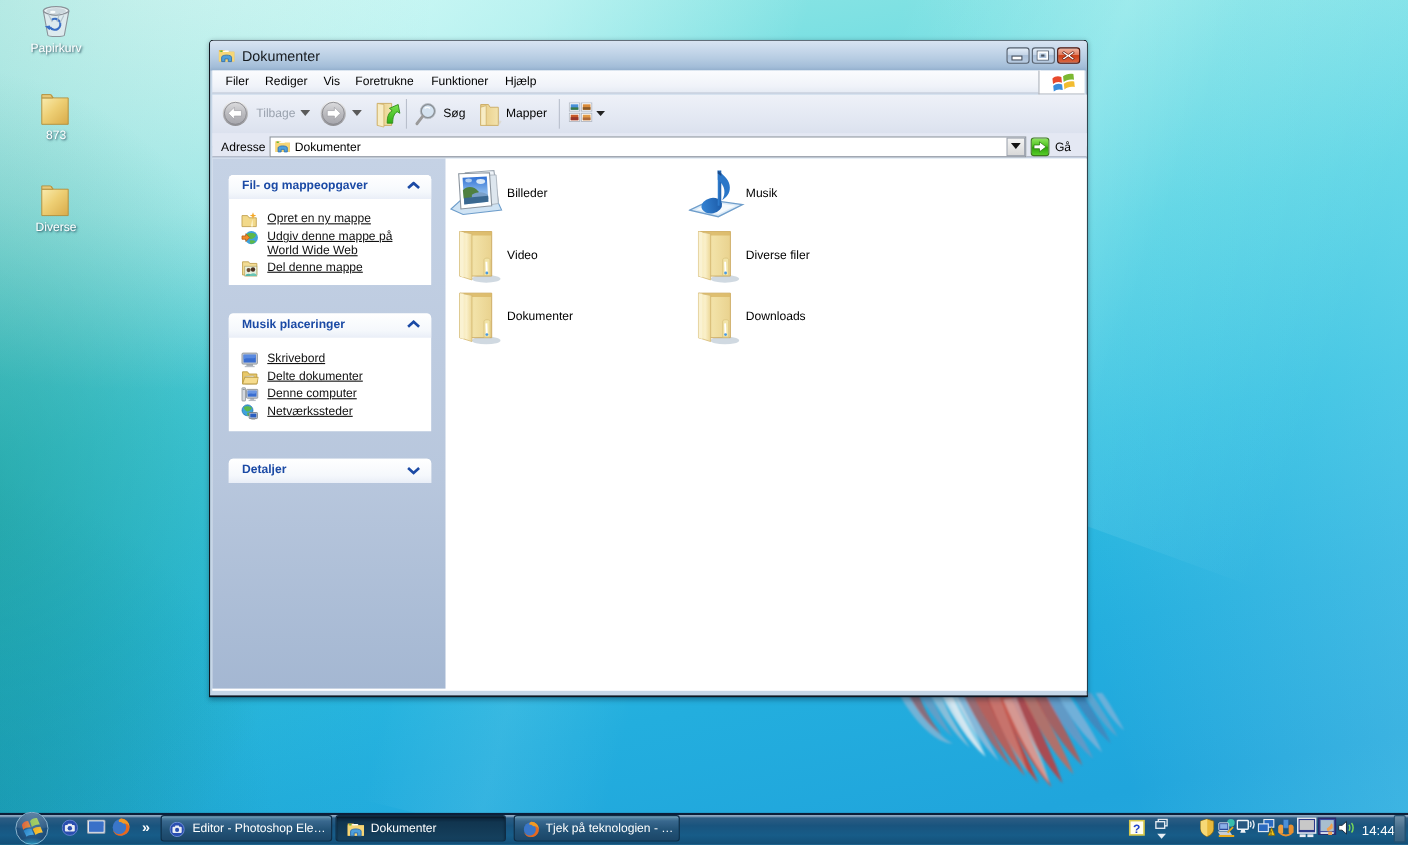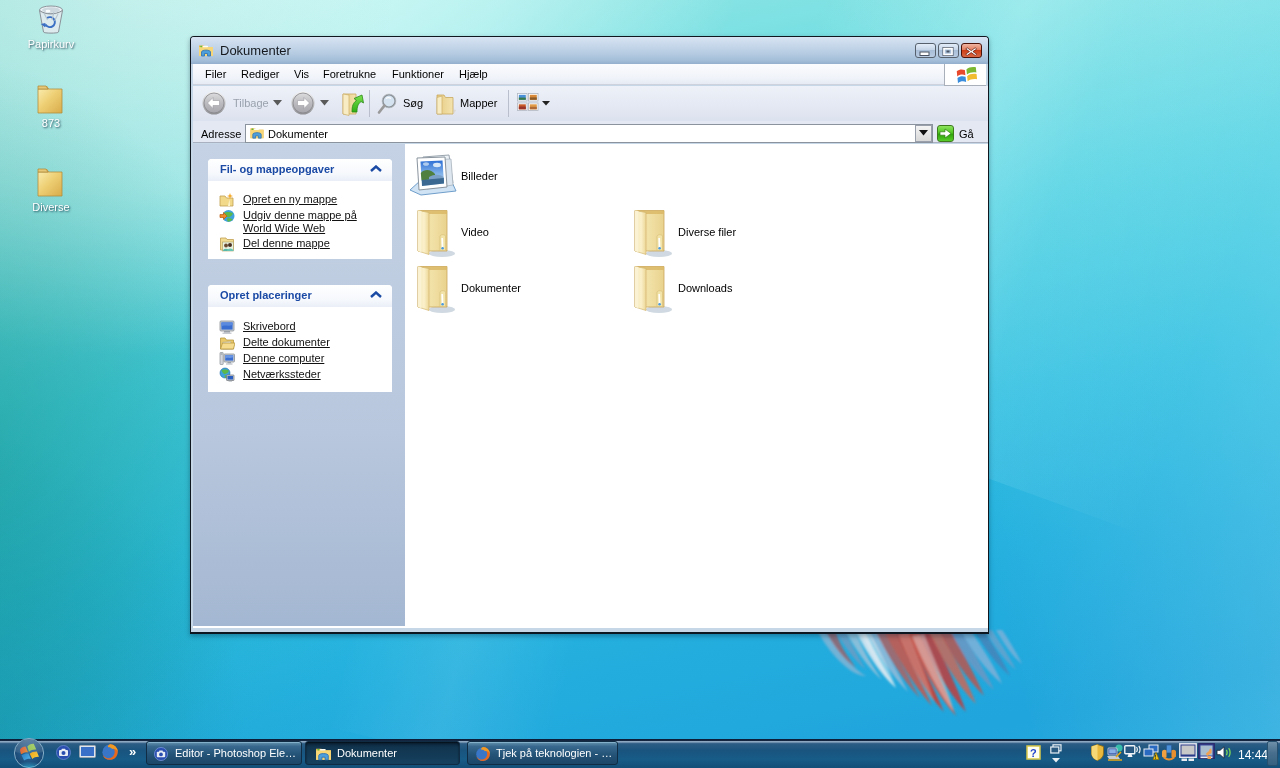--- a/index.html
+++ b/index.html
@@ -324,21 +324,21 @@
             <rect x="3.5" y="6" width="11" height="9" fill="#e8f0e0" stroke="#b0a060" stroke-width="0.6"></rect>
             <circle cx="7" cy="9.5" r="1.9" fill="#6a4a30"></circle>
                 <circle cx="11" cy="9" r="2" fill="#4a3020"></circle>
             <path d="M4,15 C4,12 10,12 10,15 Z" fill="#58b8a8"></path>
             <path d="M8,15 C8,11.5 14.5,11.5 14.5,15 Z" fill="#68c4b4"></path>
           </svg>Del denne mappe</div>
         </div>
       </div>
       <div class="card" style="top:141px;">
         <div class="cardhdr">
-            <span class="h">Opret placeringer</span>
+            <span class="h">Musik placeringer</span>
           <svg class="chev" viewBox="0 0 12 10">
               <path d="M1,6 L6,1.5 L11,6" fill="none" stroke="#1b4aa5" stroke-width="2.4"></path>
             </svg>
         </div>
         <div style="padding:11px 0 10px;">
           <div class="item"><svg width="16" height="16" viewBox="0 0 16 16">
             <rect x="1" y="2" width="14" height="10" rx="1" fill="#c8cdd4" stroke="#8a9096" stroke-width="0.8"></rect>
             <rect x="2.4" y="3.4" width="11.2" height="7.2" fill="#3a6ed0"></rect>
             <path d="M2.4,3.4 L13.6,3.4 L13.6,6 C9,8 5,5 2.4,8 Z" fill="#5a8ae0"></path>
             <rect x="5" y="12" width="6" height="1.6" fill="#9aa0a8"></rect>
@@ -361,20 +361,28 @@
           <div class="item"><svg width="16" height="16" viewBox="0 0 16 16">
             <circle cx="6" cy="6" r="5" fill="#3fa2dc" stroke="#1a6aa8" stroke-width="0.6"></circle>
             <path d="M2.5,3.5 C4,2 8,2 10,3.8 C9,6 7,7 5.5,7.2 C4,6.3 3,5 2.5,3.5 Z" fill="#5cb84a"></path>
             <path d="M5.5,8.5 C7.5,8 9.5,8.5 10,9.5 C8.5,10.8 7,11 6,10.8 Z" fill="#5cb84a"></path>
             <rect x="7.5" y="8" width="7.5" height="5.5" rx="0.6" fill="#c8cdd4" stroke="#6a7076" stroke-width="0.7"></rect>
             <rect x="8.5" y="9" width="5.5" height="3.5" fill="#2a5ec0"></rect>
             <rect x="9.5" y="13.5" width="3.5" height="1" fill="#9aa0a8"></rect>
           </svg>Netværkssteder</div>
         </div>
       </div>
+      <div class="card" style="top:273px;">
+        <div class="cardhdr">
+            <span class="h">Detaljer</span>
+          <svg class="chev" viewBox="0 0 12 10">
+              <path d="M1,2.5 L6,7 L11,2.5" fill="none" stroke="#1b4aa5" stroke-width="2.4"></path>
+            </svg>
+        </div>
+      </div>
     </div>
 
     <div class="tile" style="left:214px; top:5px;">
       <svg style="position:absolute; left:2px; top:4px;" width="50" height="44" viewBox="0 0 50 44">
         <defs>
           <linearGradient id="sky" x1="0" y1="0" x2="0" y2="1">
               <stop offset="0" stop-color="#2e6fd4"></stop>
               <stop offset="0.5" stop-color="#7fb0e8"></stop>
               <stop offset="1" stop-color="#b8d8f2"></stop>
             </linearGradient>
@@ -386,20 +394,37 @@
         <g>
           <path d="M11.5,8.5 L33.5,7.5 L35,30.5 L13,33 Z" fill="url(#sky)"></path>
           <path d="M11.8,20 C16,15.5 22,16.5 26,21 L26.5,26 L12.5,27.5 Z" fill="#4f8040"></path>
           <path d="M20,24 C26,20.5 31,21.5 34.5,24 L35,28 L20,29.5 Z" fill="#7aa0c8"></path>
           <path d="M12.8,27 L34.8,25 L35,30.5 L13,33 Z" fill="#3a6890"></path>
           <ellipse cx="28" cy="12" rx="4" ry="2.2" fill="#e8f2fa" opacity="0.9"></ellipse>
           <ellipse cx="17" cy="11" rx="3" ry="1.8" fill="#dcebf6" opacity="0.7"></ellipse>
         </g>
       </svg>
       <span class="lbl">Billeder</span>
+    </div>
+    <div class="tile" style="left:431px; top:5px;">
+      <svg style="position:absolute; left:2px; top:2px;" width="52" height="50" viewBox="0 0 52 50">
+        <defs>
+            <linearGradient id="noteg" x1="0" y1="0" x2="1" y2="0">
+              <stop offset="0" stop-color="#3584d4"></stop>
+              <stop offset="1" stop-color="#1c5ba8"></stop>
+            </linearGradient>
+          </defs>
+        <path d="M1,40 L20,31 L49,35 L27,46 Z" fill="#dcebf8" stroke="#6f9ecb" stroke-width="1.2"></path>
+        <path d="M7,39.5 L21,33 L43,36 L27,43.5 Z" fill="#f6fafd"></path>
+        <ellipse cx="21" cy="36" rx="9.5" ry="7" fill="url(#noteg)" transform="rotate(-12 21 36)"></ellipse>
+        <rect x="26.5" y="4" width="3.2" height="32" fill="url(#noteg)"></rect>
+        <path d="M26.5,4 C33,9 37.5,13 37.5,19.5 C37.5,25 34.5,28.5 30.5,31 C34,25 33.5,18 26.5,12.5 Z" fill="#2a76c8"></path>
+        <path d="M26.5,4 L29.7,6.5 L29.7,9 L26.5,6.8 Z" fill="#1a4a88"></path>
+      </svg>
+      <span class="lbl">Musik</span>
     </div>
     <div class="tile" style="left:214px; top:61px;">
       <svg style="position:absolute; left:4px; top:2px;" width="48" height="52" viewBox="0 0 48 52">
         <defs>
           <linearGradient id="fback" x1="0" y1="0" x2="1" y2="0">
               <stop offset="0" stop-color="#e6c77e"></stop>
               <stop offset="0.45" stop-color="#f2e2a8"></stop>
               <stop offset="1" stop-color="#e9d28e"></stop>
             </linearGradient>
           <linearGradient id="fflap" x1="0" y1="0" x2="1" y2="0">

